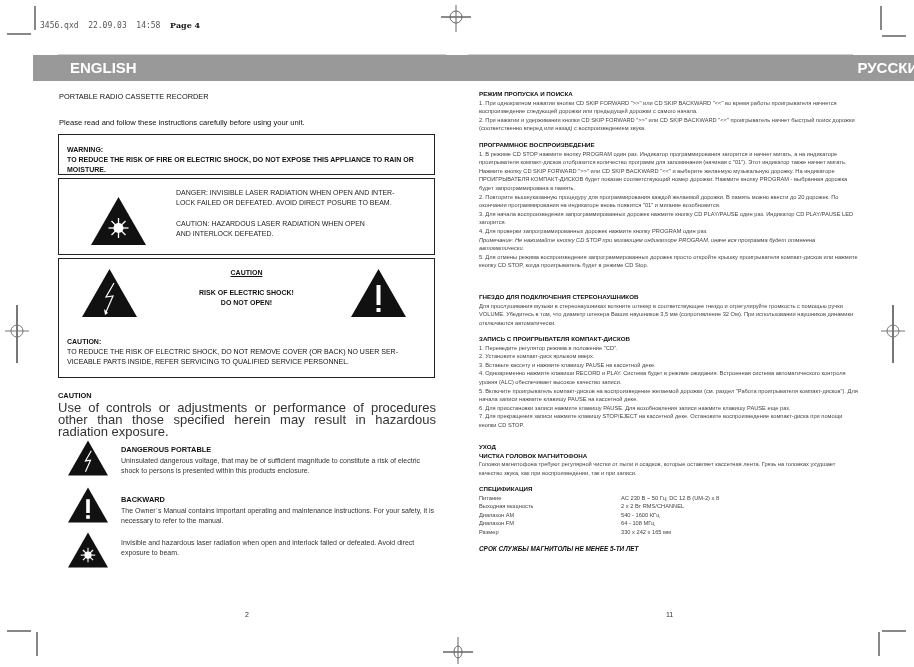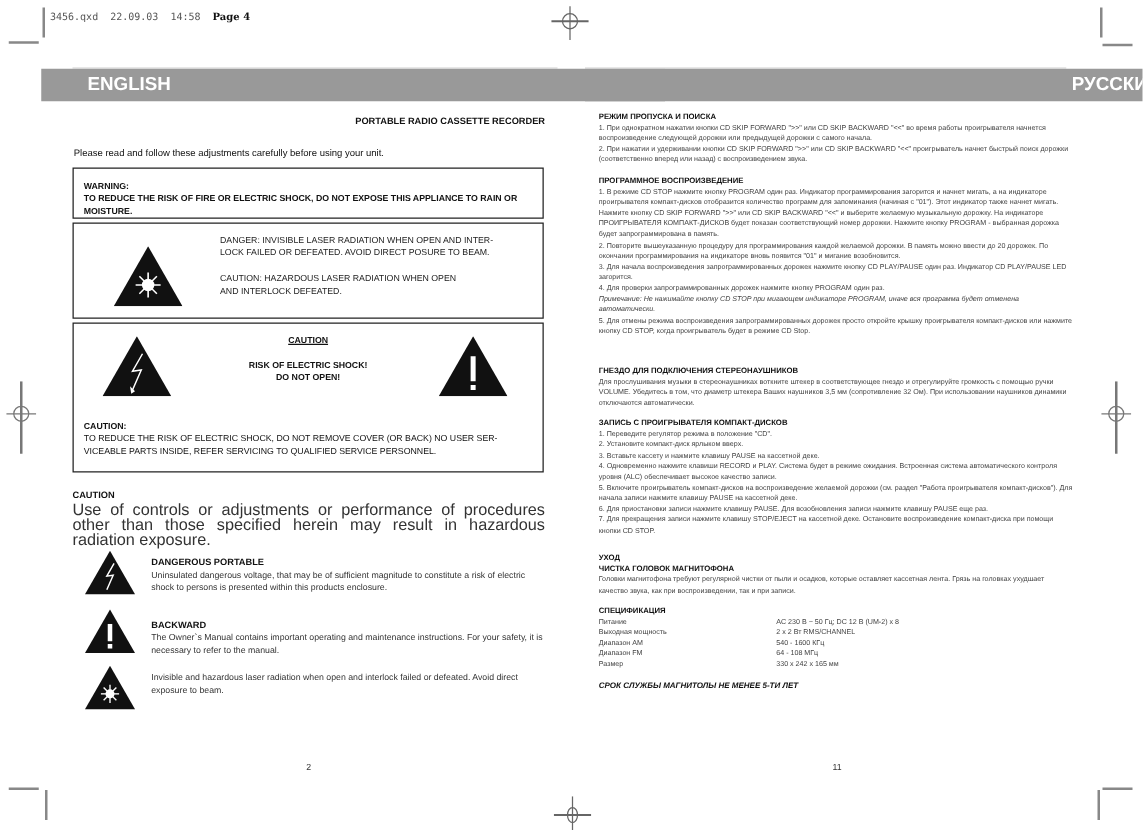--- a/index.html
+++ b/index.html
@@ -1,33 +1,33 @@
 <!DOCTYPE html>
 <html><head>
 <meta charset="utf-8">
 <style>
   html, body { margin:0; padding:0; background:#ffffff; }
   body { width:914px; height:667px; position:relative; overflow:hidden;
          font-family:"Liberation Sans", sans-serif; color:#111; }
   .abs { position:absolute; }
-  .slug { left:40px; top:8px; font-family:"DejaVu Sans Mono", monospace; font-size:8px; color:#555; white-space:pre; }
+  .slug { left:40px; top:20px; font-family:"DejaVu Sans Mono", monospace; font-size:8px; color:#555; white-space:pre; }
   .slug b { color:#111; font-family:"DejaVu Serif", serif; font-size:8px; }
   .slugbar { left:34px; top:6px; width:2px; height:24px; background:#888; }
   .mark-h { background:#888; height:2px; }
   .mark-v { background:#888; width:2px; }
   .reg { width:30px; height:30px; }
   .band { top:55px; height:26px; background:#999999; }
   .band-l { left:33px; width:499px; }
   .band-r { left:468px; width:493px; }
   .band-line { height:1px; background:#cfcfcf; }
   .band-title { color:#fff; font-weight:bold; font-size:15px; top:4px; }
   .band-l .band-title { left:37px; }
   .band-r .band-title { right:32px; }
 
-  .ttl { left:59px; width:377px; top:92px; text-align:right; font-weight:bold; font-size:7.4px; }
+  .ttl { left:59px; width:377px; top:92px; text-align:left; font-weight:normal; font-size:7.4px; }
   .intro { left:59px; top:118px; font-size:7.6px; }
   .box { border:1.5px solid #222; box-sizing:border-box; }
   .box1 { left:58px; top:134px; width:377px; height:41px; }
   .box1 .t { left:8px; top:10px; font-size:7px; font-weight:bold; line-height:10px; }
   .box2 { left:58px; top:178px; width:377px; height:77px; }
   .box2 .p { left:117px; font-size:7px; line-height:10px; color:#222; }
   .box3 { left:58px; top:258px; width:377px; height:120px; }
   .box3 .c { width:100%; text-align:center; font-size:7px; font-weight:bold; }
   .box3 .foot { left:8px; top:78px; font-size:7px; line-height:10px; }
   .h { font-weight:bold; font-size:7.4px; }
@@ -78,21 +78,21 @@
 <div class="abs band band-l">
   <div class="abs band-title">ENGLISH</div>
 </div>
 <div class="abs band band-r">
   <div class="abs band-title">РУССКИЙ</div>
 </div>
 <div class="abs band-line" style="left:58px;top:54px;width:388px;"></div>
 <div class="abs band-line" style="left:468px;top:54px;width:385px;"></div>
 
 <div class="abs ttl">PORTABLE RADIO CASSETTE RECORDER</div>
-<div class="abs intro">Please read and follow these adjustments carefully before using your unit.</div>
+<div class="abs intro">Please read and follow these instructions carefully before using your unit.</div>
 
 <div class="abs box box1">
   <div class="abs t">
     <div>WARNING:</div>
     <div style="width:362px;">TO REDUCE THE RISK OF FIRE OR ELECTRIC SHOCK, DO NOT EXPOSE THIS APPLIANCE TO RAIN OR MOISTURE.</div>
   </div>
 </div>
 
 <div class="abs box box2">
   <svg class="abs" style="left:32px;top:18px;width:55px;height:48px;" viewBox="0 0 55 48">

